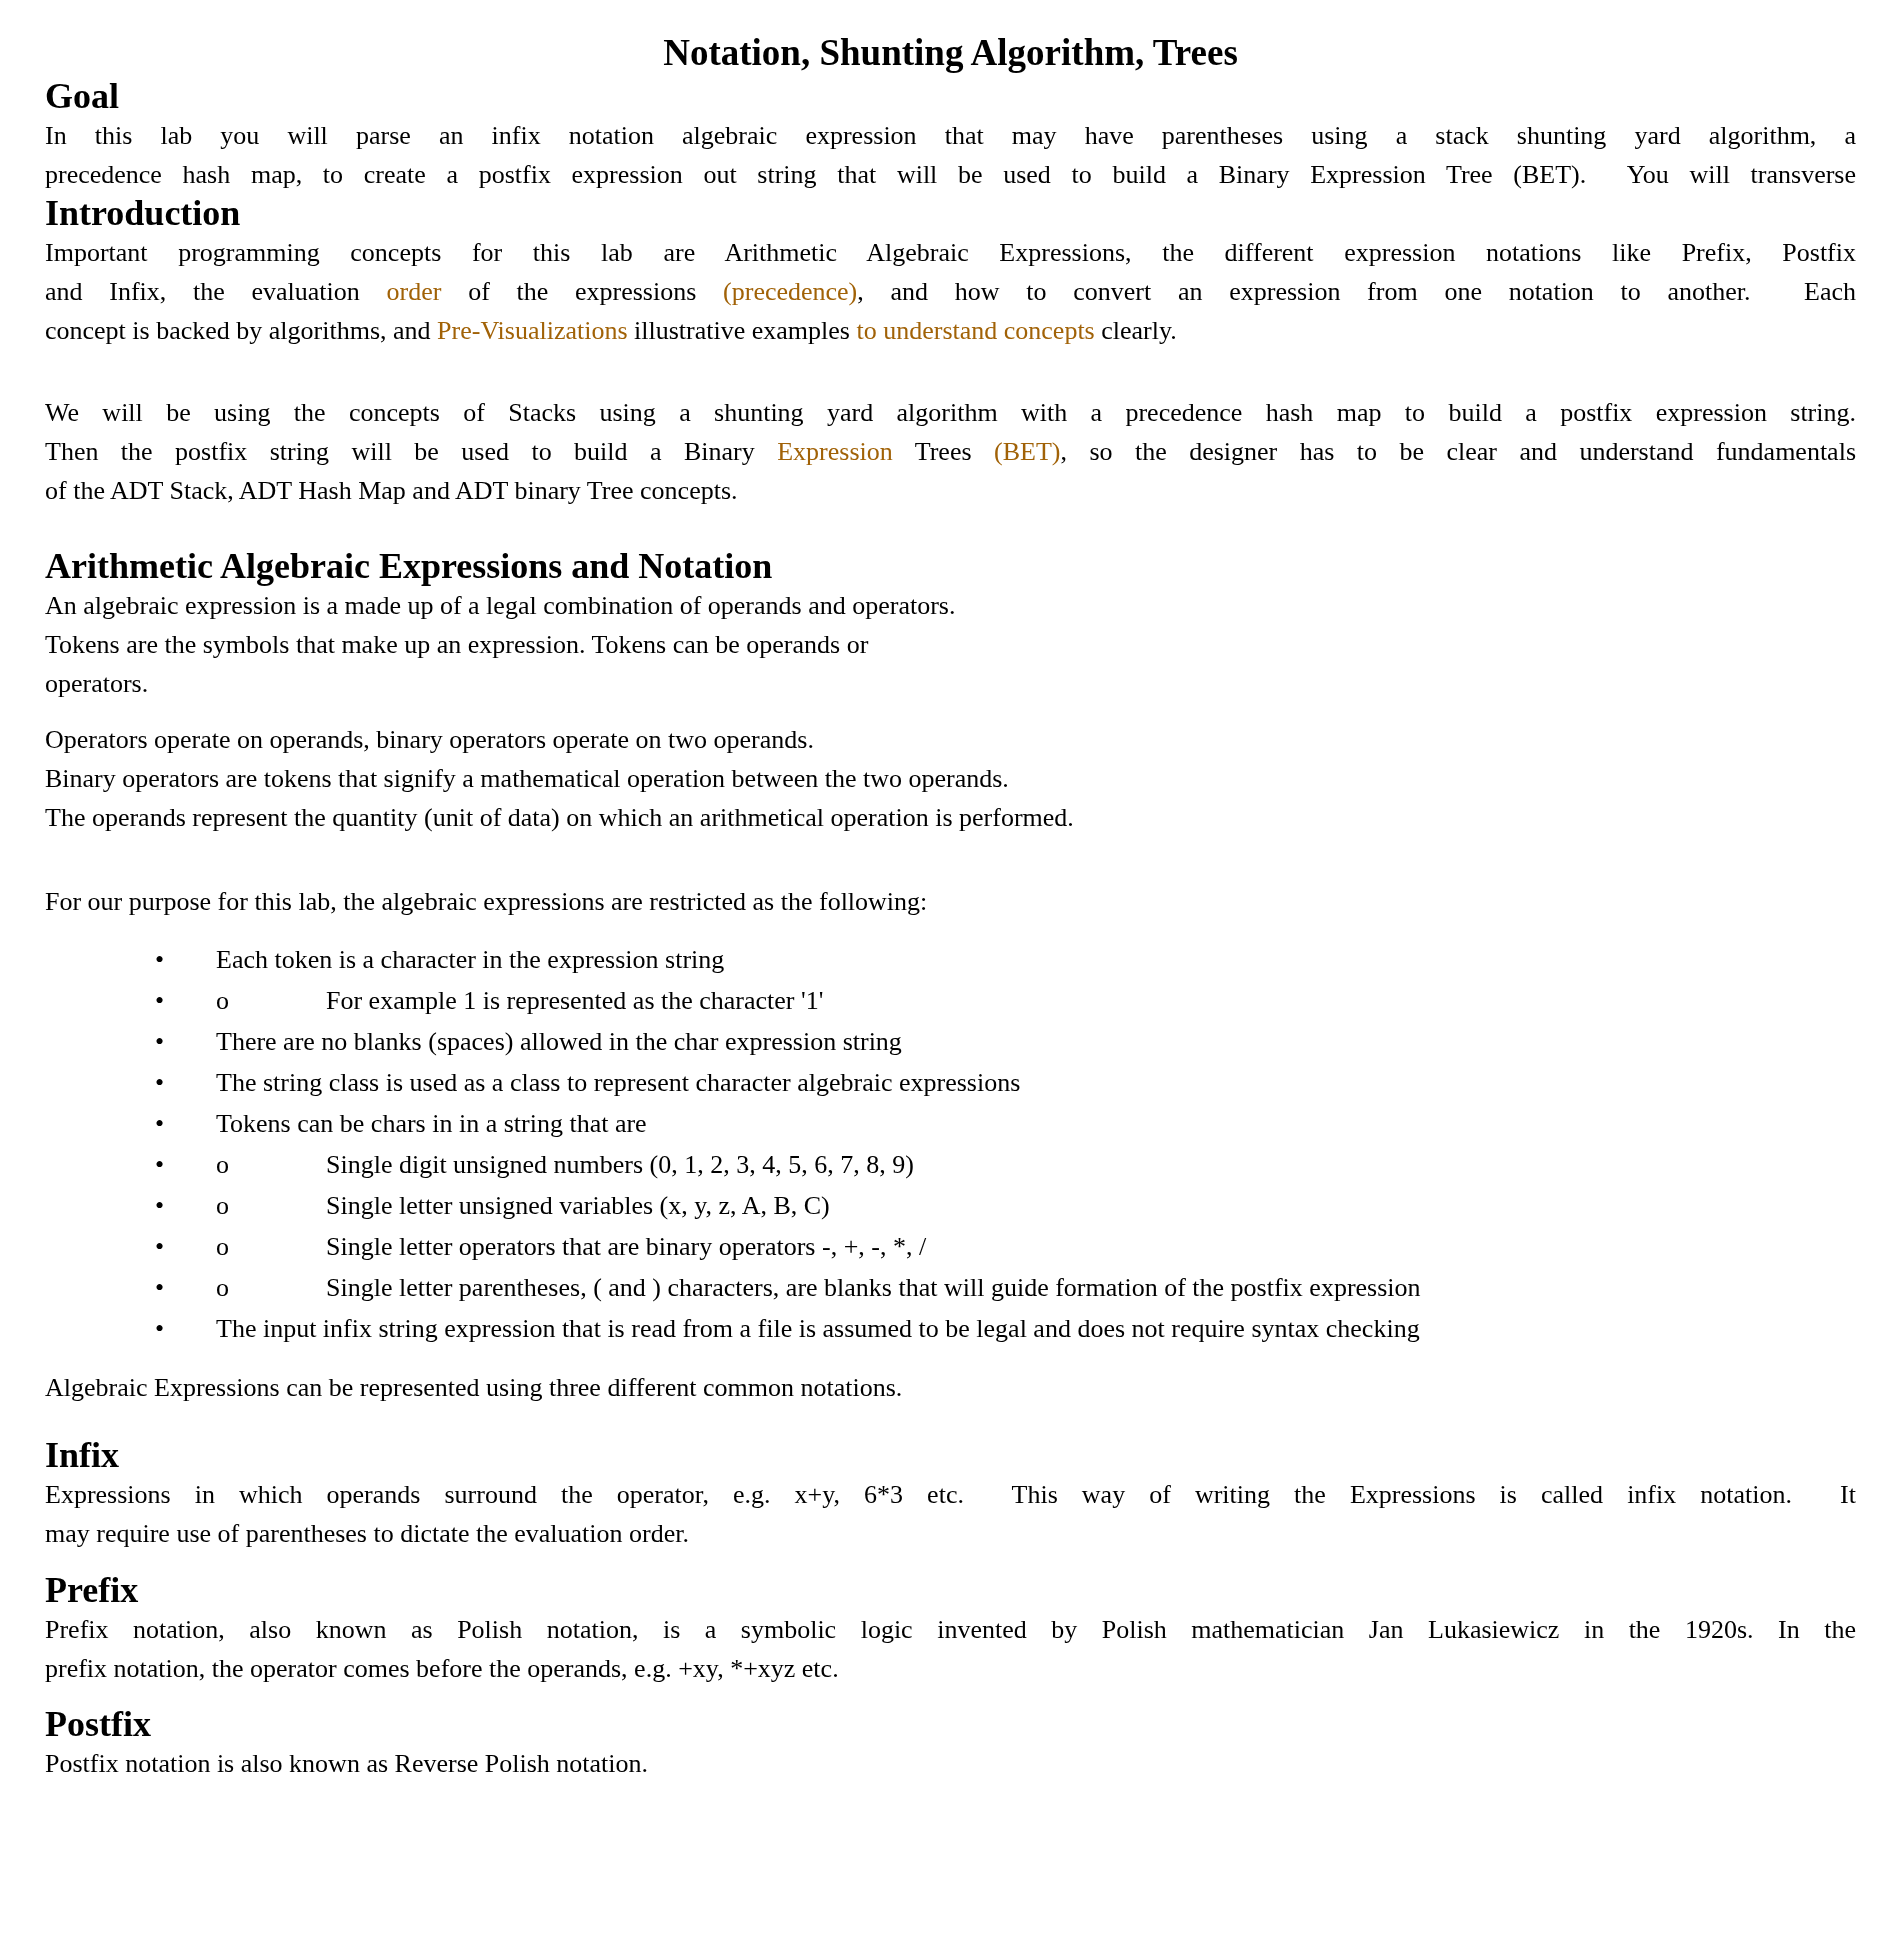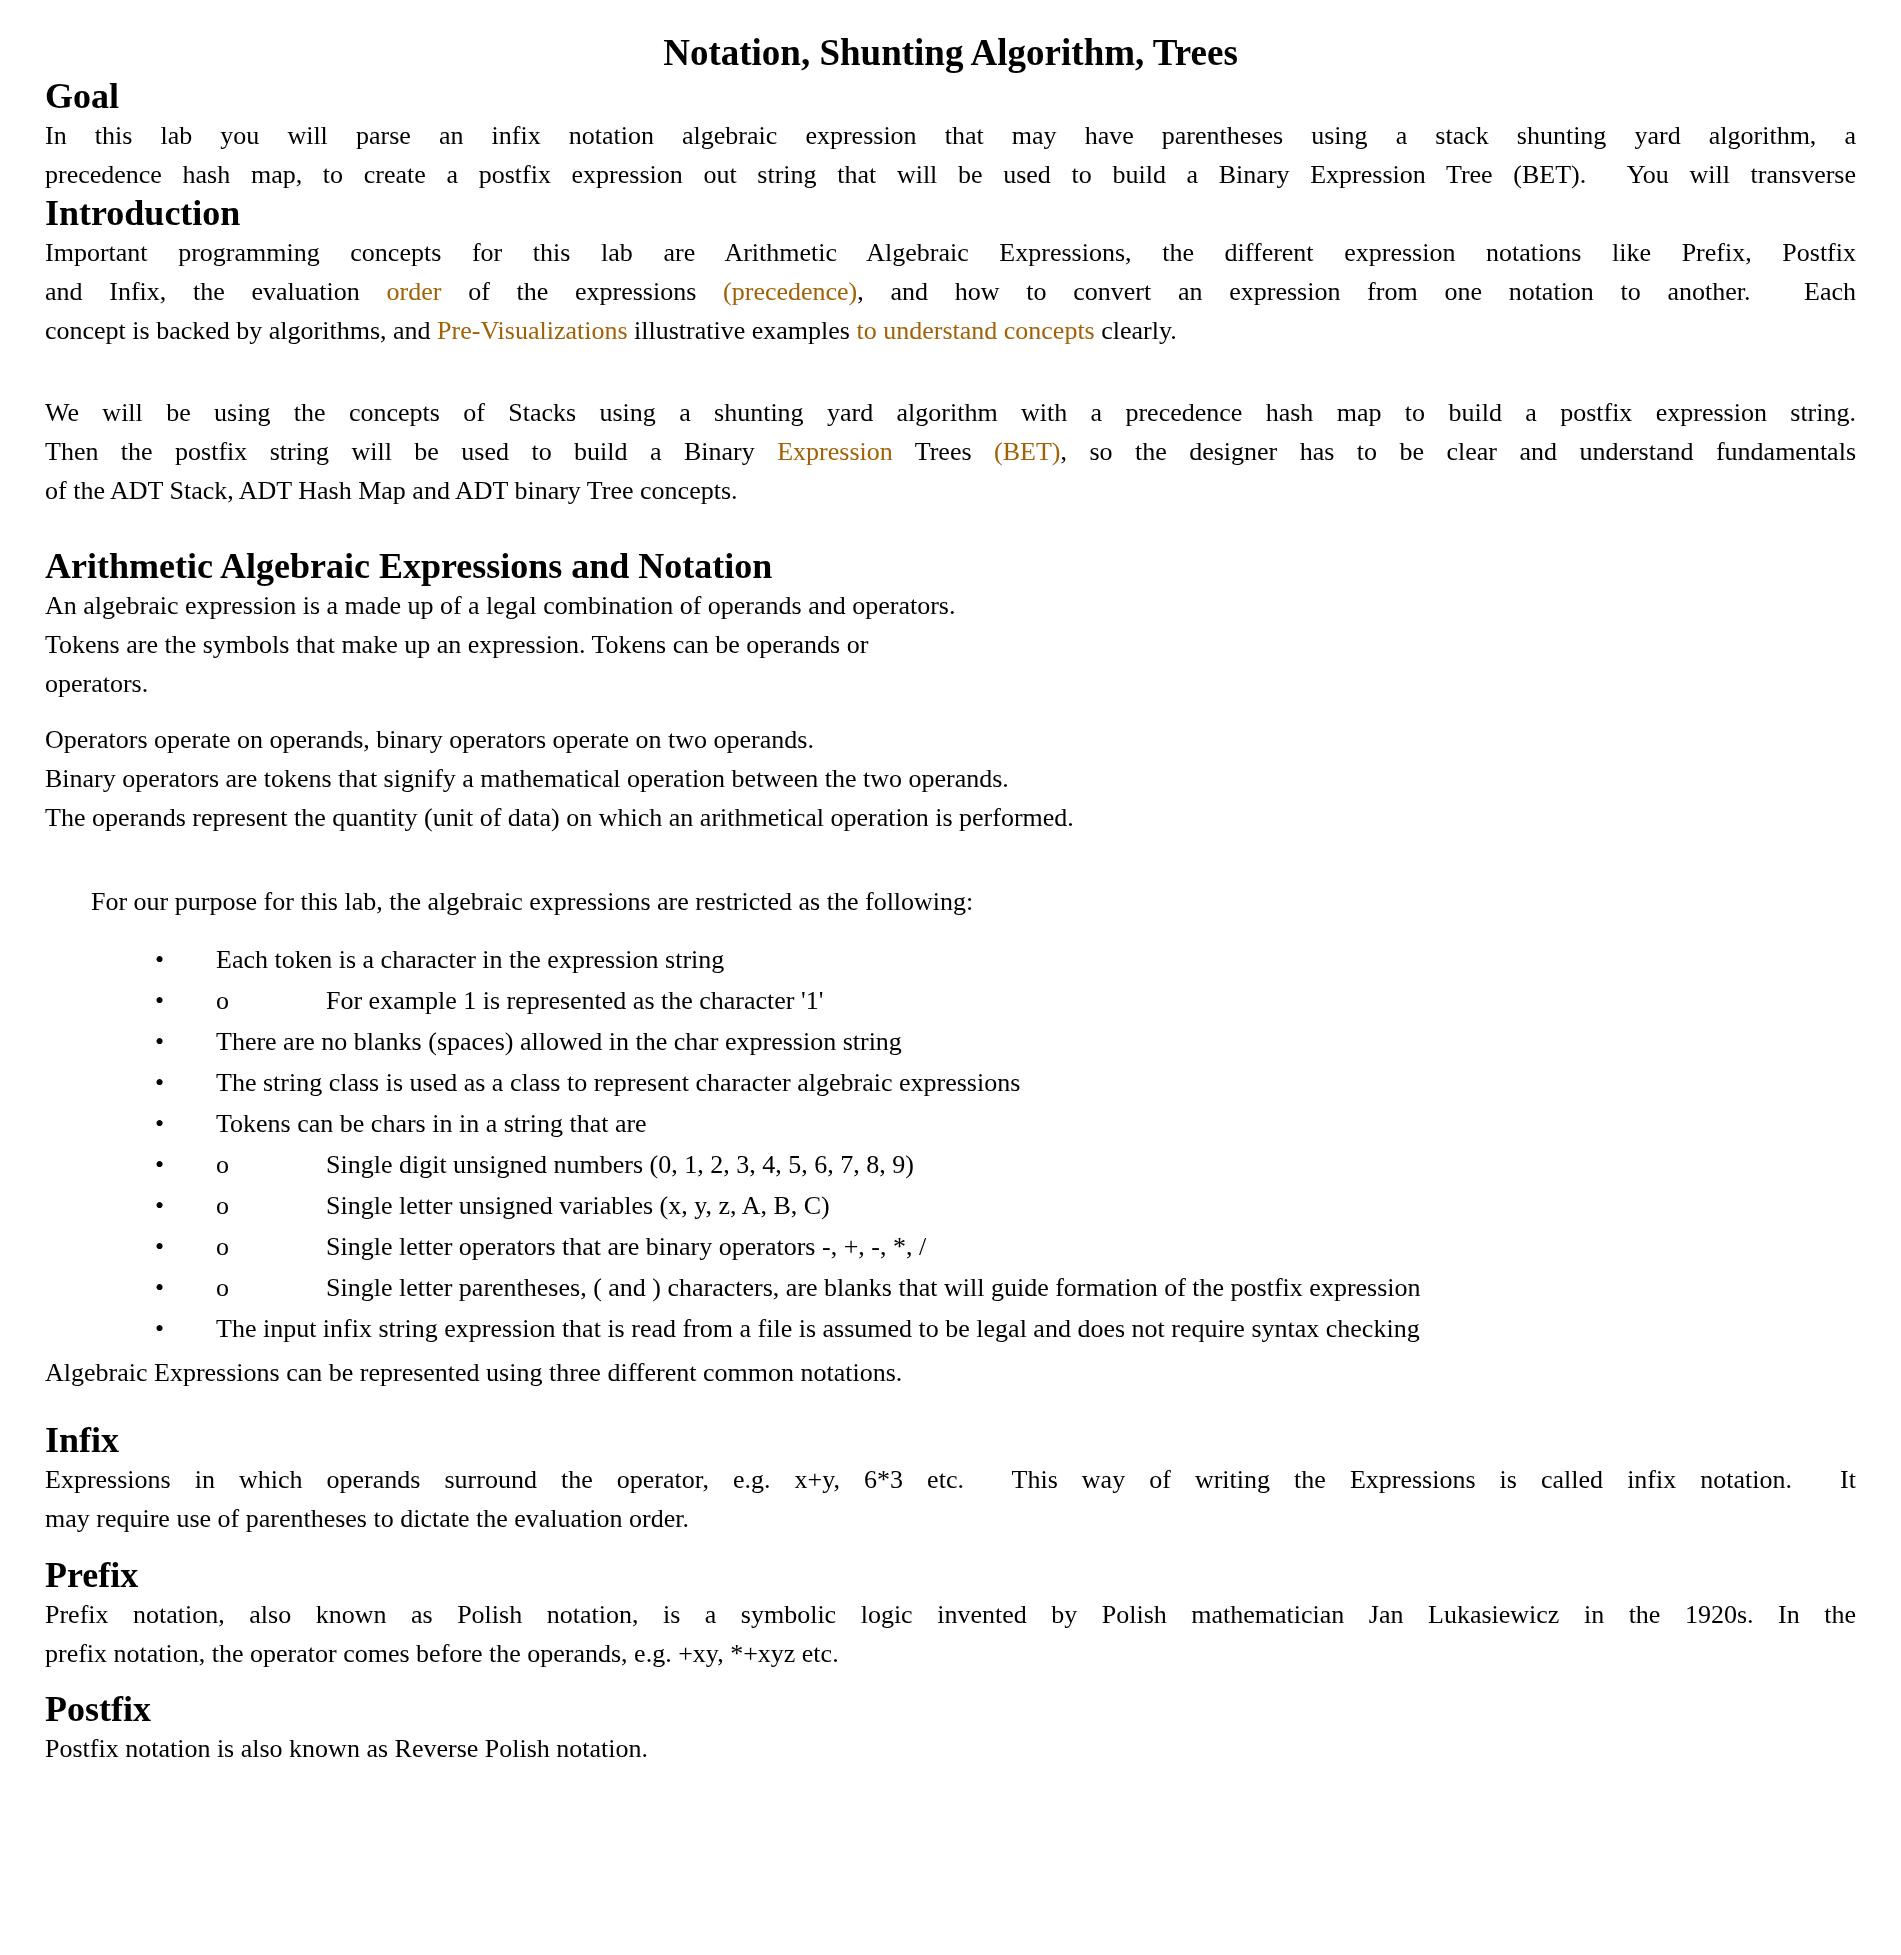--- a/index.html
+++ b/index.html
@@ -37,24 +37,24 @@
     text-align:left;
     white-space:pre-wrap;
   }
   .navy{ color:#a16207; }
 
   .mt-goal-head{ margin-top:2px; }
   .mt-intro-head{ }
   .mt-para{ margin-top:43px; }
   .mt-arith-head{ margin-top:37px; }
   .mt-arith-p2{ margin-top:17px; }
-  .mt-arith-p3{ margin-top:45px;margin-left:46px; }
+  .mt-arith-p3{ margin-top:45px; }
   .mt-bullets{ margin-top:19.6px; }
   .mt-considering{ margin-top:51px; }
-  .mt-algebraic{ margin-top:5px; }
+  .mt-algebraic{ margin-top:20px; }
   .mt-infix-head{ margin-top:29px; }
   .mt-small-head{ margin-top:17.6px; }
 
   .bullet-row{
     display:flex;
     align-items:flex-start;
     line-height:39px;
     margin-bottom:2px;
     padding-left:110px;
   }

